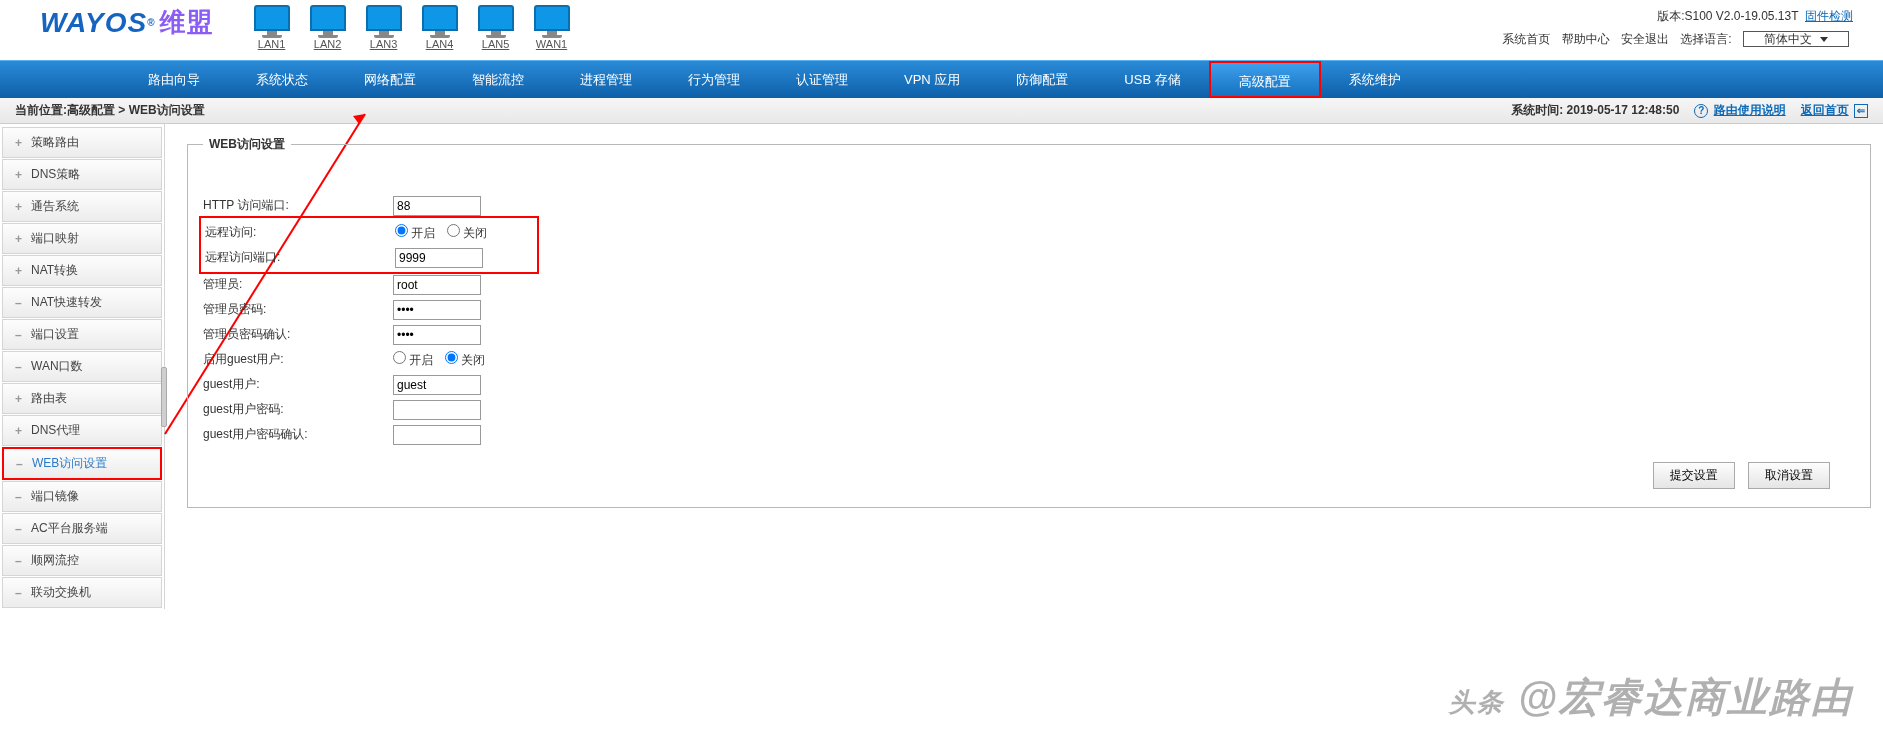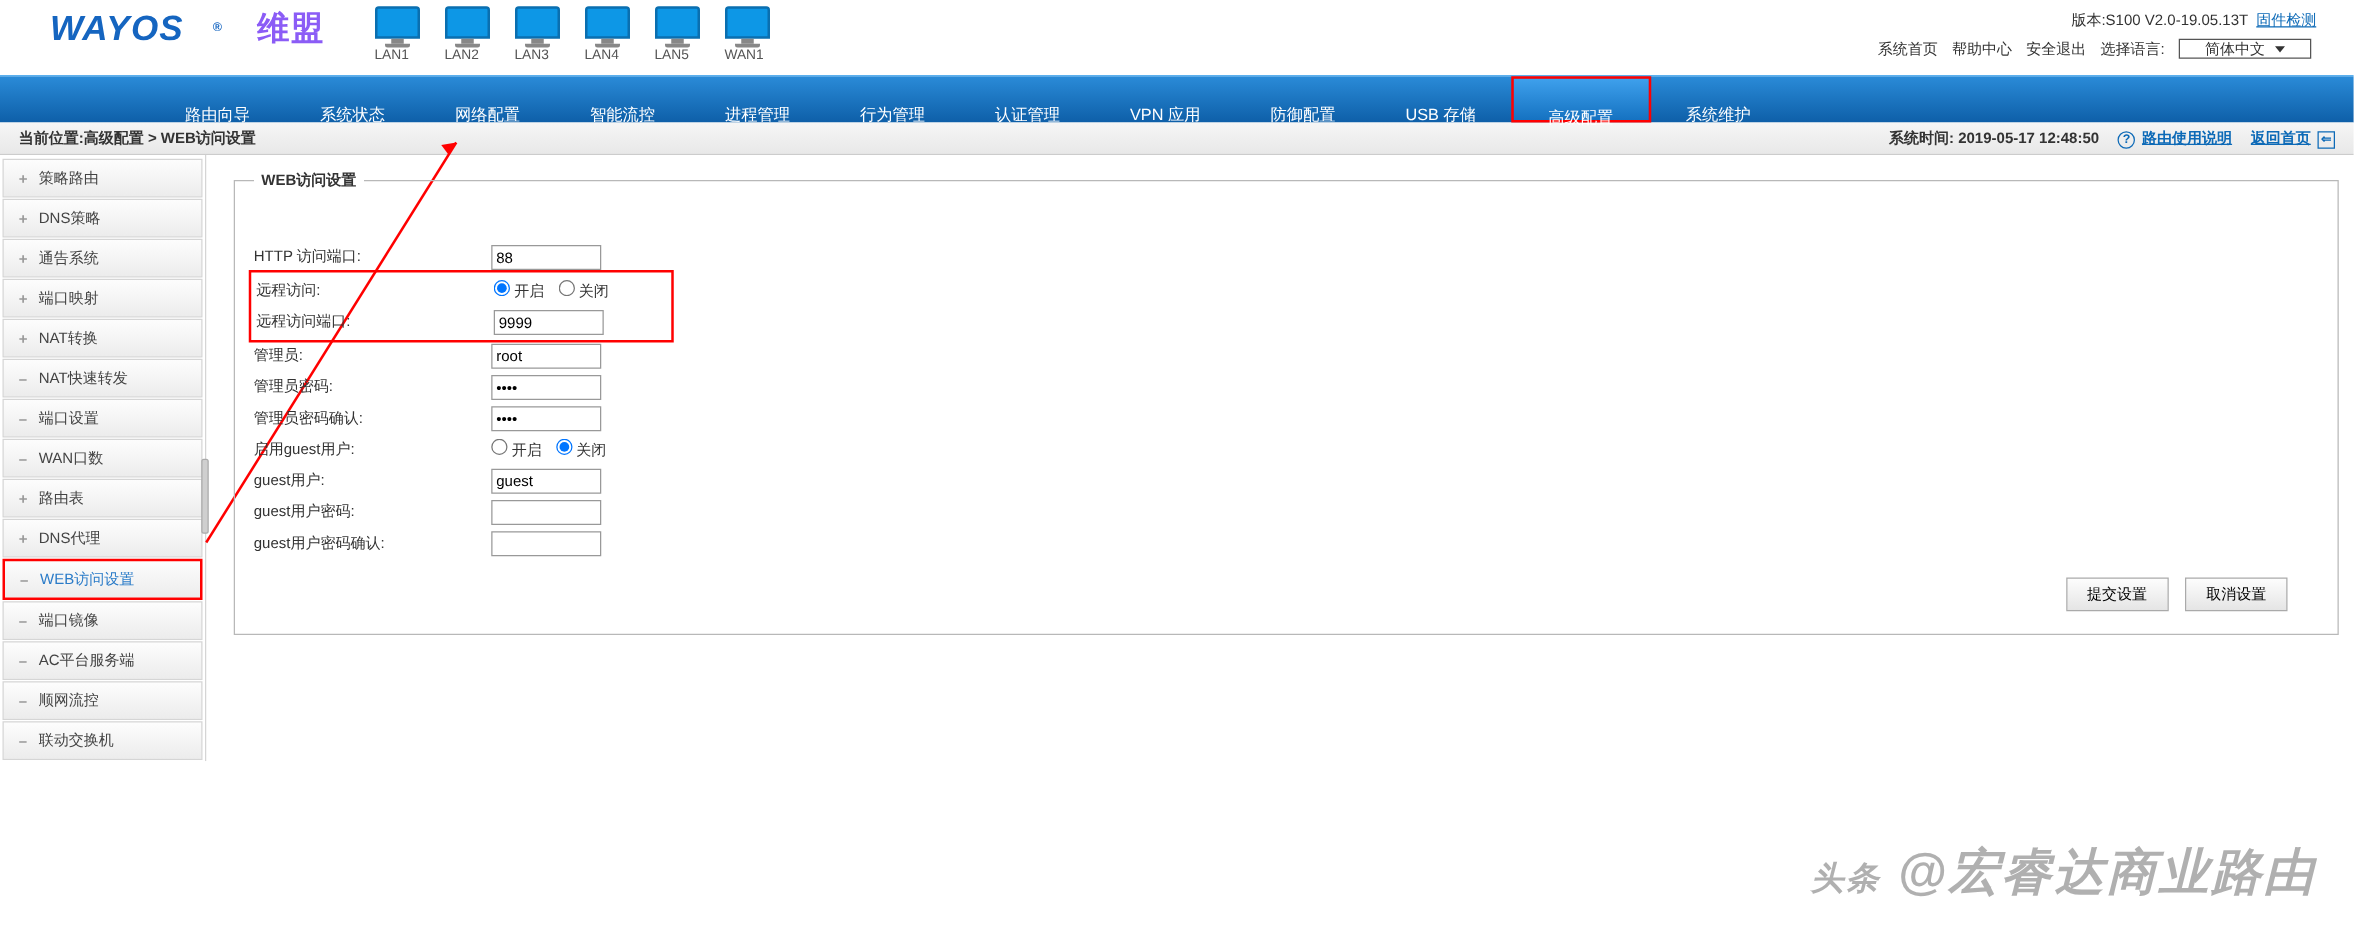--- a/index.html
+++ b/index.html
@@ -1,37 +1,37 @@
 <!DOCTYPE html>
 <html><head>
 <meta charset="utf-8">
 <style>
 * { margin: 0; padding: 0; box-sizing: border-box; }
 body { font-family: Arial, "Microsoft YaHei", sans-serif; font-size: 12px; color: #333; background: #fff; width: 1883px; }
 
 
 .header { display: flex; align-items: flex-start; padding: 5px 10px 0 40px; height: 60px; position: relative; }
-.logo { display: flex; align-items: center; font-size: 28px; font-weight: bold; font-style: italic; color: #1565c0; letter-spacing: 1px; gap: 23px; }
+.logo { display: flex; align-items: center; font-size: 28px; font-weight: bold; font-style: italic; color: #1565c0; letter-spacing: 1px; }
 .logo .brand-cn { font-size: 26px; color: #8b5cf6; margin-left: 4px; font-style: normal; }
 .logo sup { font-size: 10px; font-style: normal; vertical-align: top; }
 .ifaces { display: flex; gap: 20px; margin-left: 40px; }
-.iface { font-size: 11px; color: #555; }
+.iface { text-align: center; font-size: 11px; color: #555; text-decoration: underline; }
 .iface .screen { width: 36px; height: 26px; background: #0d97e6; border: 2px solid #0a6fb0; border-radius: 3px 3px 0 0; margin: 0 auto; }
 .iface .stand { width: 10px; height: 4px; background: #888; margin: 0 auto; }
 .iface .base { width: 20px; height: 3px; background: #888; margin: 0 auto; border-radius: 0 0 2px 2px; }
 .header-right { position: absolute; right: 30px; top: 8px; text-align: right; font-size: 12px; color: #333; }
 .header-right .row1 { margin-bottom: 6px; }
 .header-right a { color: #0d6ab7; text-decoration: underline; }
 .header-right .links span { margin: 0 4px; cursor: pointer; }
 .lang-select { border: 1px solid #555; font-size: 12px; padding: 0 16px; }
 .lang-caret { display:inline-block; width:0; height:0; border-left:4px solid transparent; border-right:4px solid transparent; border-top:5px solid #333; margin-left:4px; vertical-align:middle; }
 
 
 .main-nav { display: flex; background: linear-gradient(#2a8bd8, #0e5fa8); height: 38px; border-top: 1px solid #5bb0ee; }
-.main-nav .nav-item { flex: 0 0 auto; padding: 12px 28px; line-height: 38px; color: #fff; font-size: 13px; cursor: pointer; text-align: center; }
+.main-nav .nav-item { flex: 0 0 auto; padding: 0 28px; line-height: 38px; color: #fff; font-size: 13px; cursor: pointer; text-align: center; }
 .main-nav .nav-item.active { background: linear-gradient(#3ea0ec, #1572c1); }
 .nav-highlight-box { border: 2px solid red; }
 
 
 .crumb-bar { display: flex; justify-content: space-between; align-items: center; background: linear-gradient(#f6f6f6,#e8e8e8); border-bottom: 1px solid #ccc; padding: 4px 15px; font-size: 12px; font-weight: bold; }
 .crumb-bar .right { display: flex; align-items: flex-start; gap: 15px; }
 .crumb-bar .right a { color: #0d6ab7; text-decoration: underline; cursor: pointer; }
 .help-icon { display:inline-block; width:14px; height:14px; border:1.5px solid #0d6ab7; border-radius:50%; text-align:center; line-height:12px; color:#0d6ab7; font-size:10px; margin-right:2px; }
 .arrow-icon { display:inline-block; width:14px; height:14px; border:1.5px solid #0d6ab7; text-align:center; line-height:12px; color:#0d6ab7; font-size:10px; margin-left:2px; }
 

